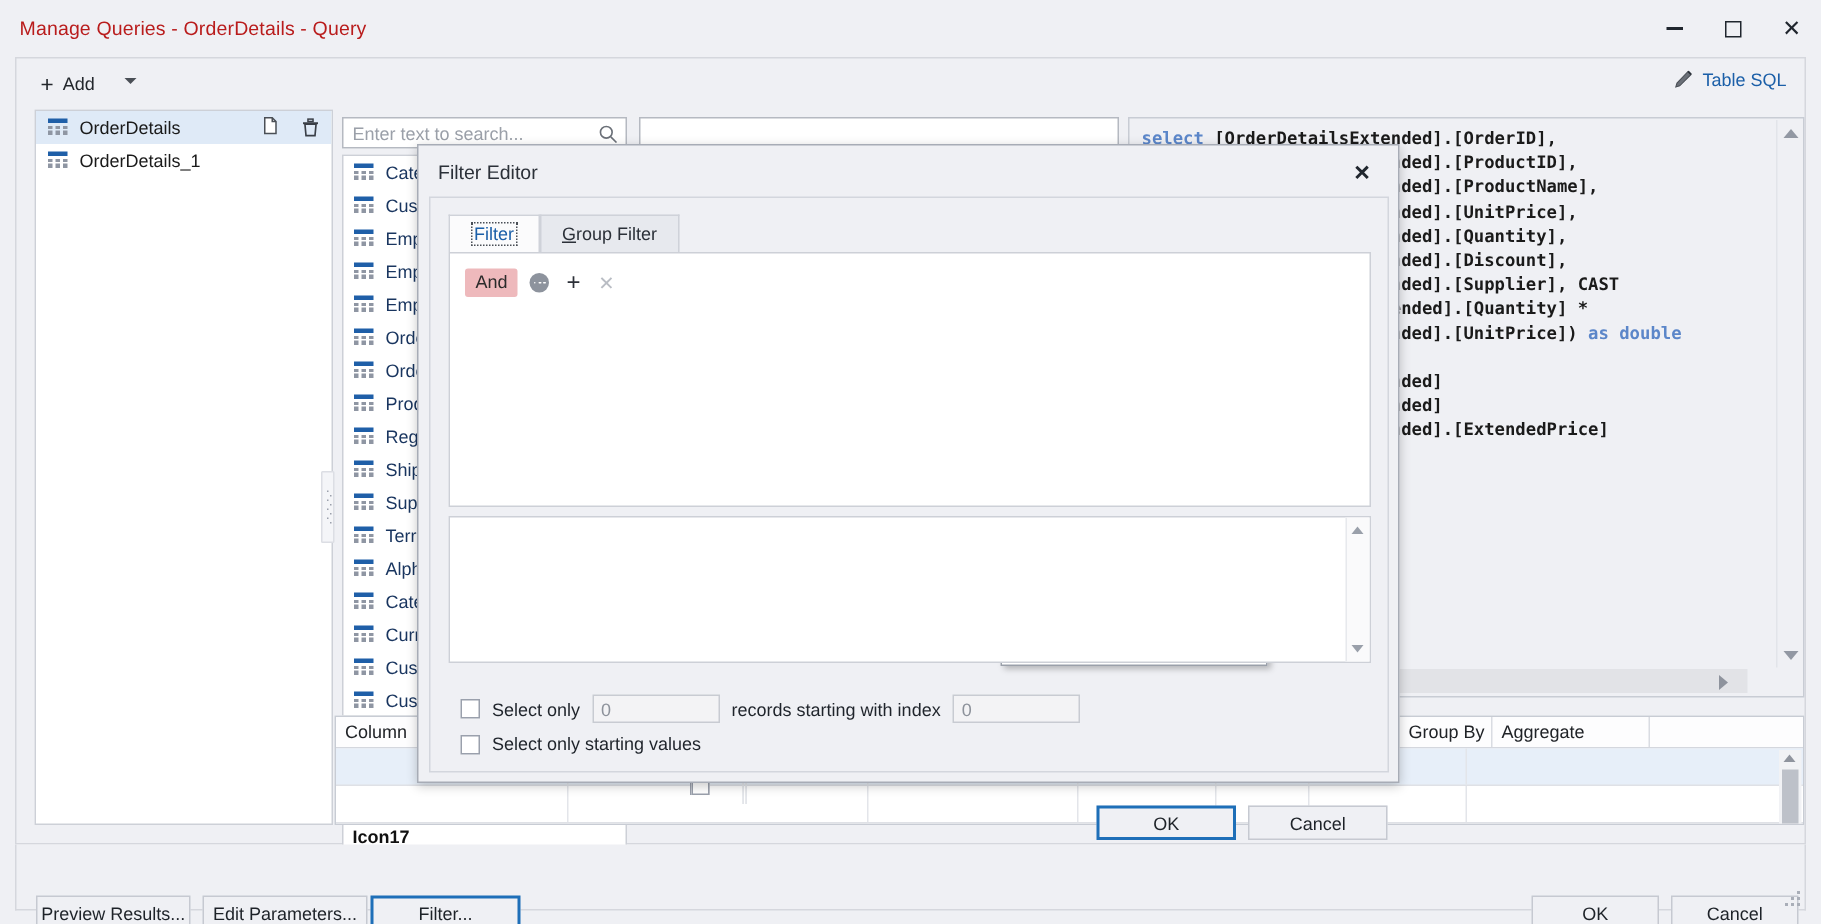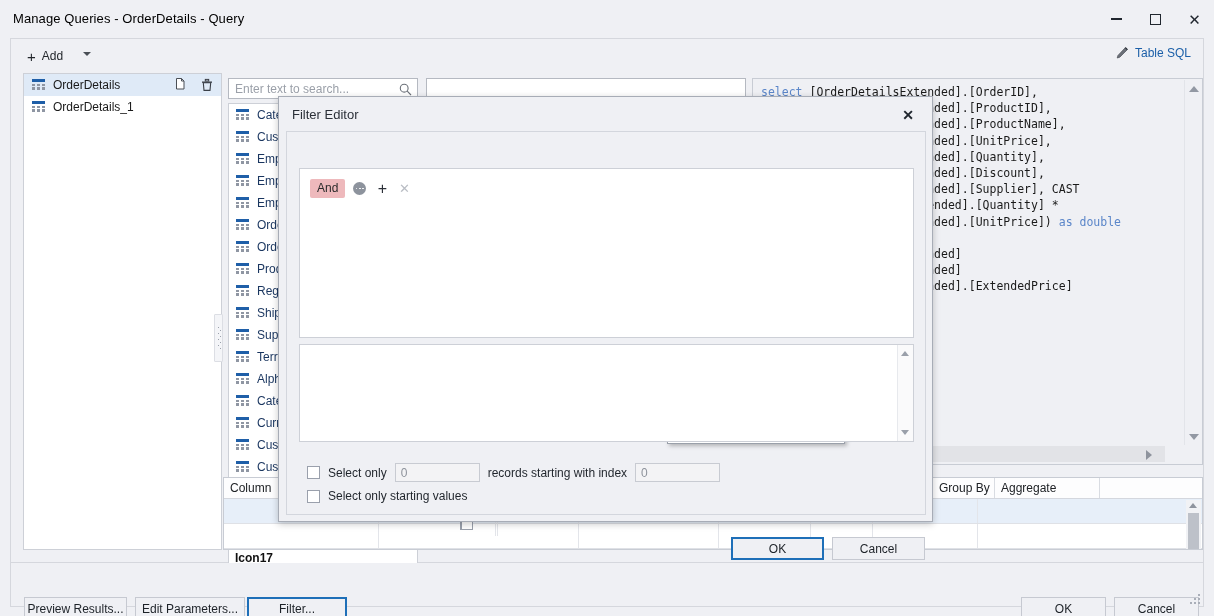--- a/index.html
+++ b/index.html
@@ -26,21 +26,21 @@
   .titlebar {
     position: absolute;
     left: 0; top: 0;
     width: 1214px; height: 38px;
     background: #eff0f4;
   }
   .titlebar-text {
     position: absolute;
     left: 13px; top: 11px;
     font-size: 13px;
-    color: #000000;
+    color: #b91c1c;
     letter-spacing: 0.1px;
   }
   .win-btns {
     position: absolute;
     right: 0; top: 0;
     height: 38px;
     display: flex;
   }
   .win-btn {
     width: 39px; height: 38px;
@@ -245,20 +245,21 @@
     overflow: hidden;
   }
   .sql-code {
     position: absolute;
     left: 7px; top: 4px;
     font-family: "DejaVu Sans Mono", "Liberation Mono", monospace;
     font-size: 11.5px;
     line-height: 16.2px;
     white-space: pre;
     color: #1a1a1a;
+    font-weight: bold;
   }
   .kw { color: #5b86c9; }
 
   .vscroll {
     position: absolute;
     right: 1px; top: 1px;
     width: 17px; height: 366px;
     background: #eff0f4;
     border-left: 1px solid #e2e4e9;
     box-sizing: border-box;
@@ -993,20 +994,28 @@
   </div>
 
   <div class="dialog">
     <div class="dlg-title">Filter Editor</div>
     <div class="dlg-close">
         <span>✕</span>
       </div>
 
     <div class="dlg-body">
 
+      <div class="tabs">
+        <div class="tab active">
+          <span class="focusring">Filter</span>
+        </div>
+        <div class="tab">
+          <span><u>G</u>roup Filter</span>
+        </div>
+      </div>
 
       <div class="filter-canvas">
         <div class="op-row">
           <span class="and-chip">And</span>
           <span class="dots-btn">
             <i style="left:2.2px"></i>
               <i style="left:5.6px"></i>
               <i style="left:9px"></i>
           </span>
           <span class="plus-btn">+</span>

